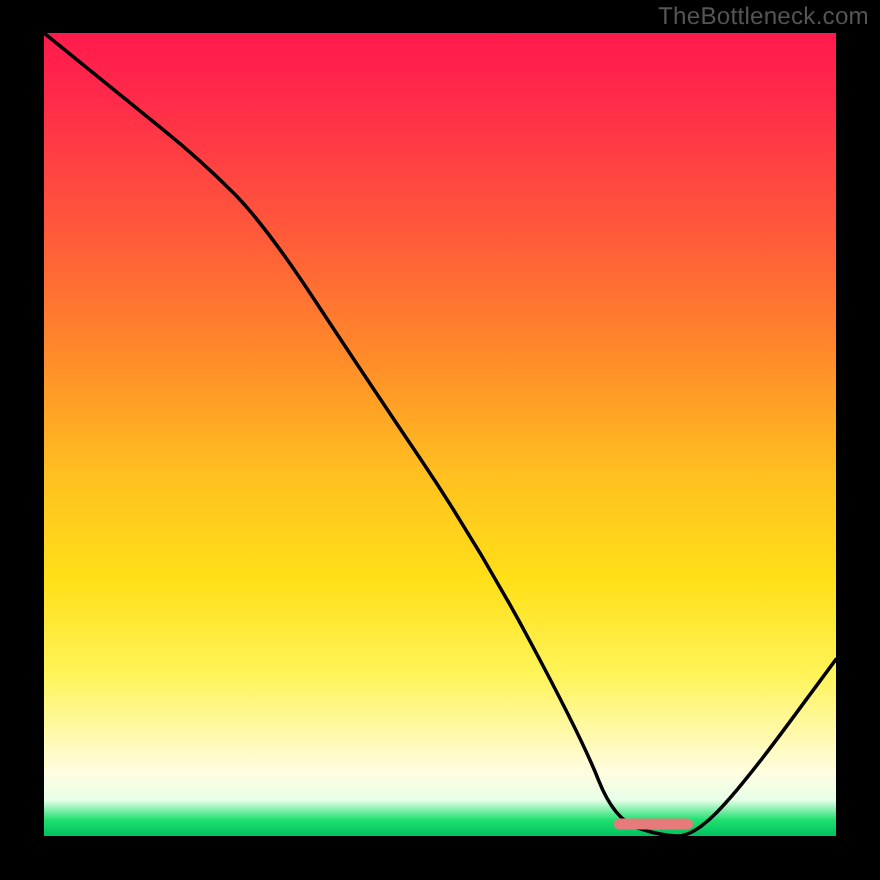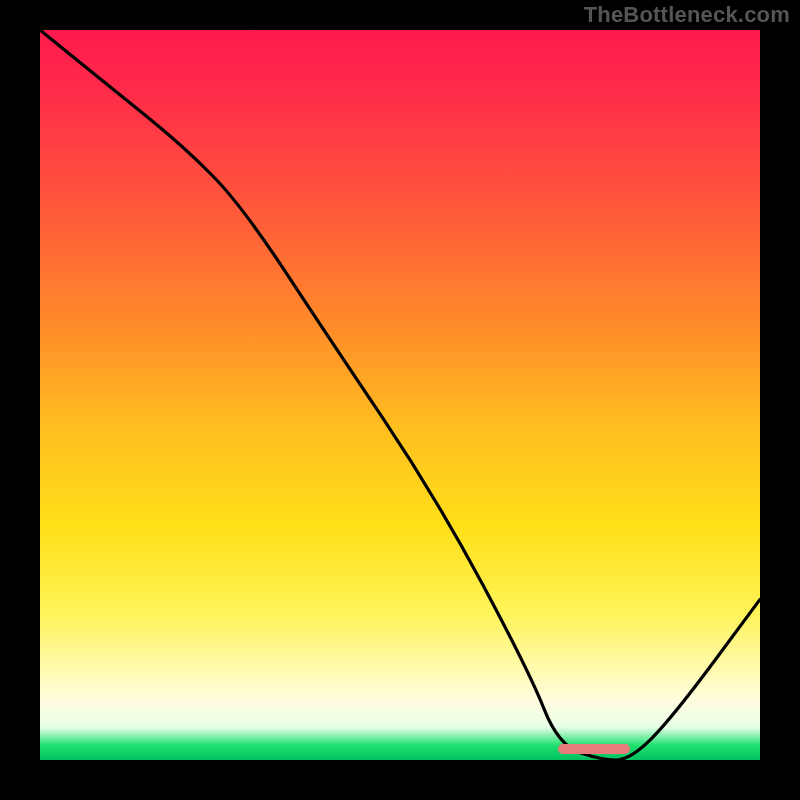--- a/index.html
+++ b/index.html
@@ -15,21 +15,21 @@
     position: relative;
     width: 800px;
     height: 800px;
   }
   .watermark {
     position: absolute;
     top: 2px;
     right: 10px;
     color: #555;
     font-size: 22px;
-    font-weight: 700;
+    font-weight: 400;
     letter-spacing: 0.2px;
     z-index: 50;
     user-select: none;
   }
   .plot-area {
     
     position: absolute;
     left: 40px;
     top: 30px;
     width: 720px;   

